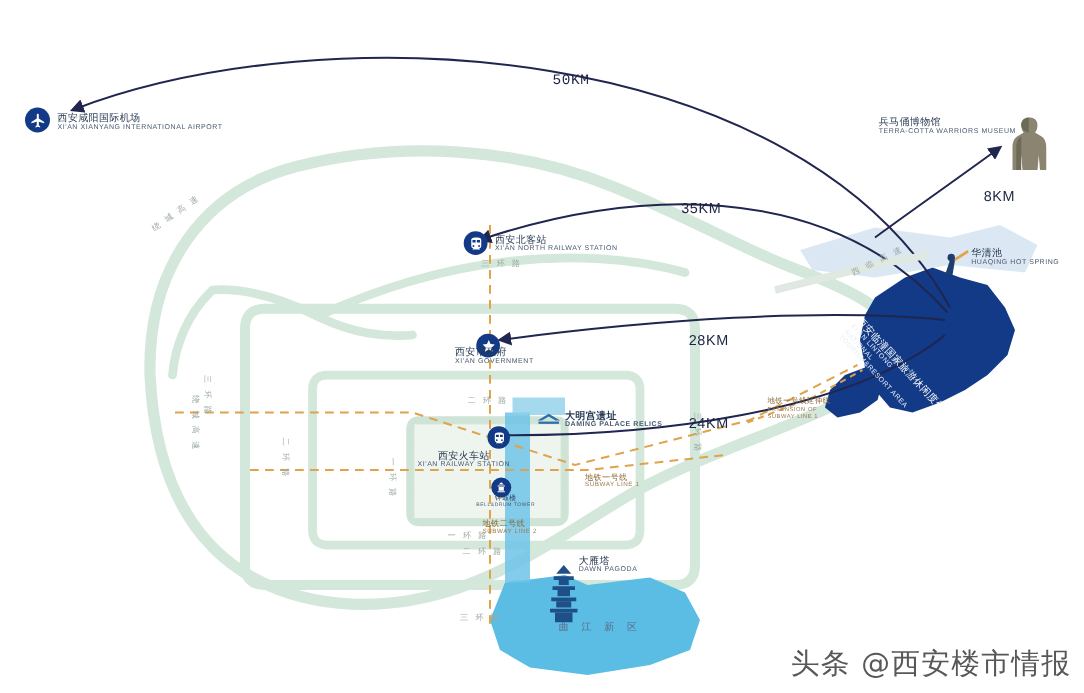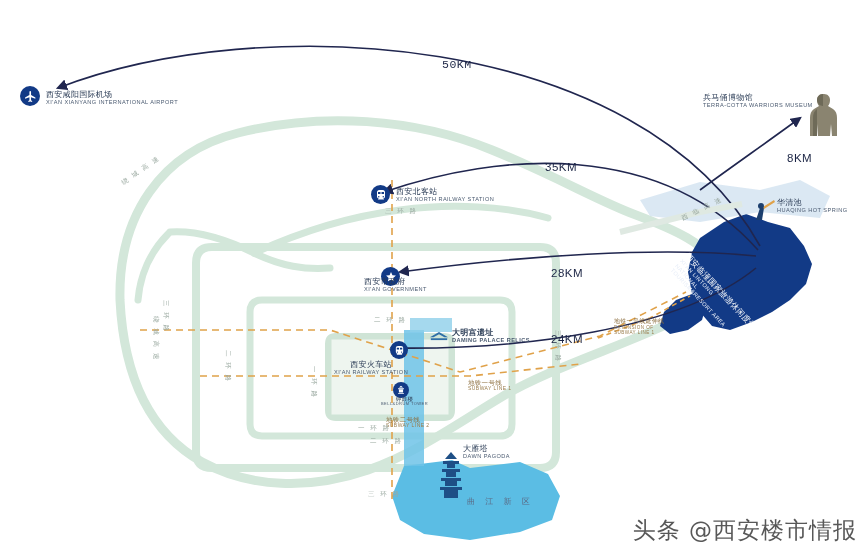--- a/index.html
+++ b/index.html
@@ -8,21 +8,21 @@
   #map{position:absolute;left:0;top:0;width:867px;height:554px;}
   .lbl{position:absolute;white-space:nowrap;line-height:1.15;}
   .cn{font-size:8px;color:#2a3b55;letter-spacing:.3px;}
   .en{font-size:5.6px;color:#4a5a70;letter-spacing:.45px;}
   .cn-w{font-size:8px;color:#ffffff;letter-spacing:.3px;}
   .en-w{font-size:5.6px;color:#e8eef8;letter-spacing:.45px;}
   .km{position:absolute;font-size:11.5px;color:#1c2545;font-weight:400;letter-spacing:.5px;}
   .ring{position:absolute;font-size:6.5px;color:#9aa9a0;letter-spacing:2px;}
   .poi-ico{position:absolute;border-radius:50%;background:#123a86;
            display:flex;align-items:center;justify-content:center;color:#fff;}
-  .dist-name{position:absolute;font-size:8px;color:#5b6b86;letter-spacing:4px;margin-left:20px;}
+  .dist-name{position:absolute;font-size:8px;color:#5b6b86;letter-spacing:4px;}
   .wm{position:absolute;right:10px;bottom:8px;font-size:23px;color:#4a4a4a;
       letter-spacing:1px;font-family:"DejaVu Sans",sans-serif;opacity:.92;}
   .sub-lbl .cn{color:#8a6b3a;}
   .sub-lbl .en{color:#9a7c4c;}
 </style>
 </head>
 <body>
 
 <svg id="map" viewBox="0 0 867 554">
 

